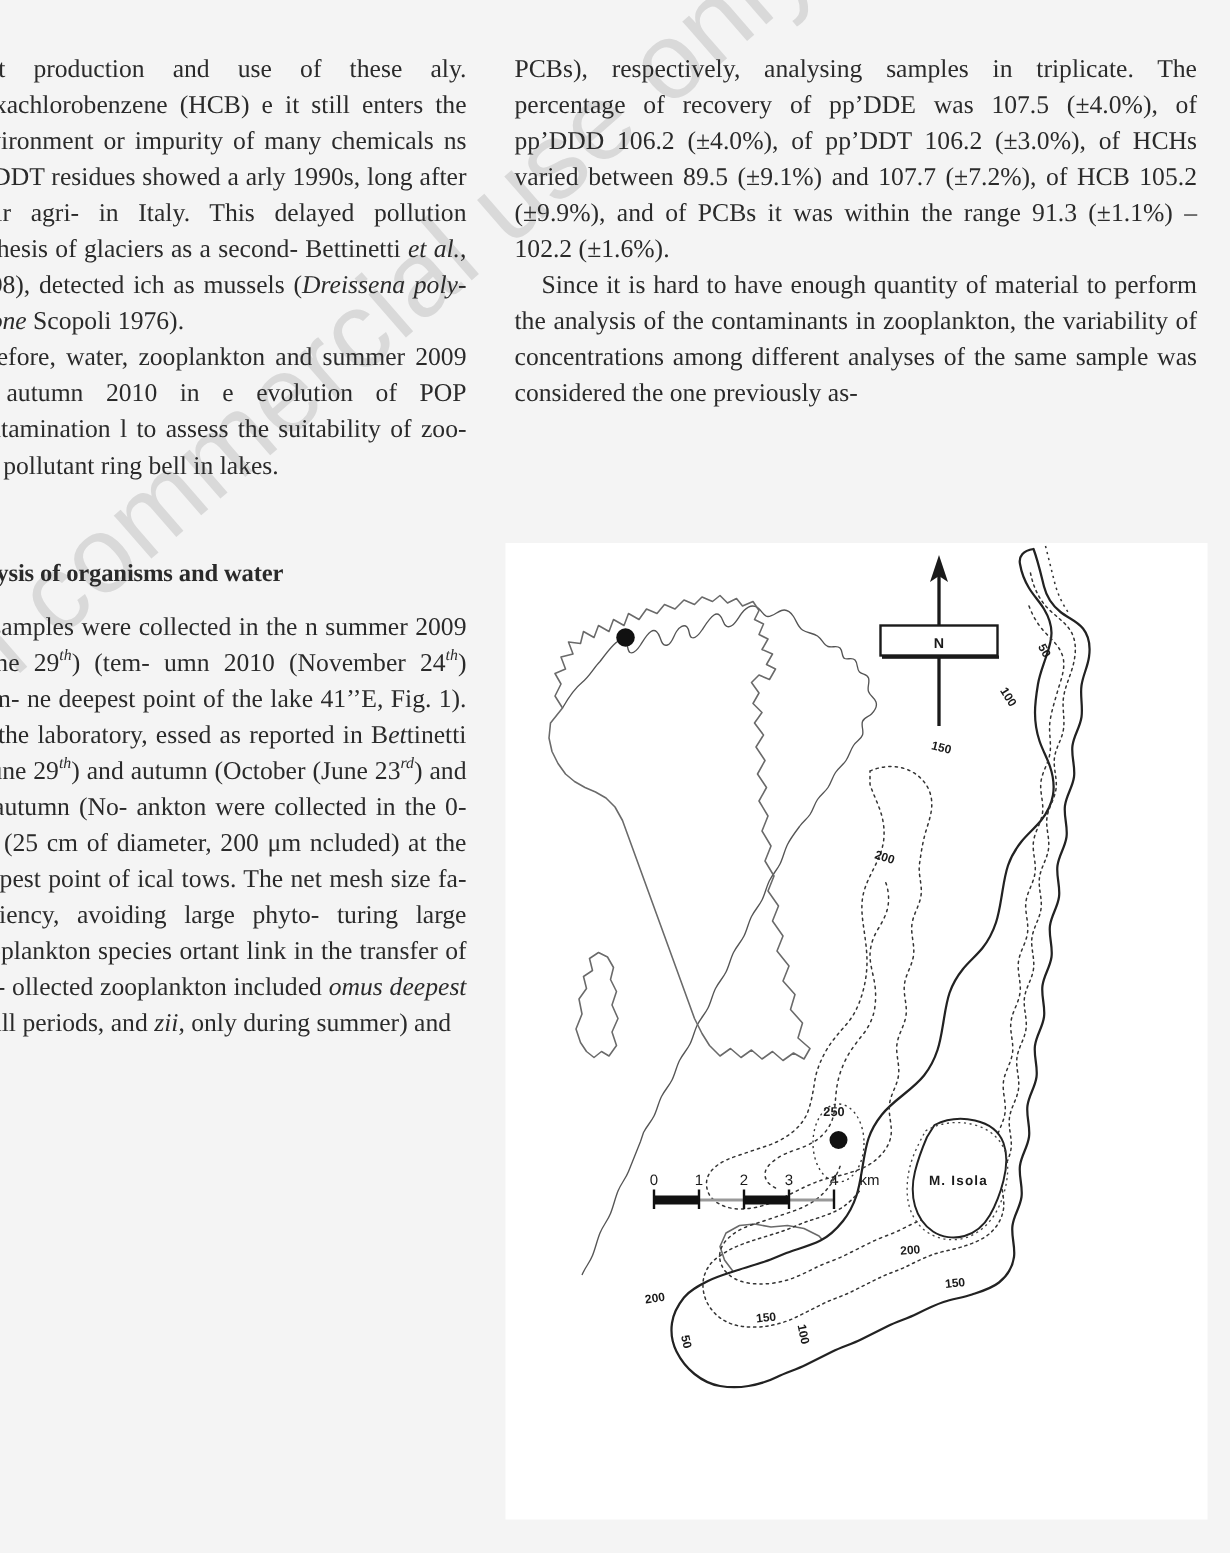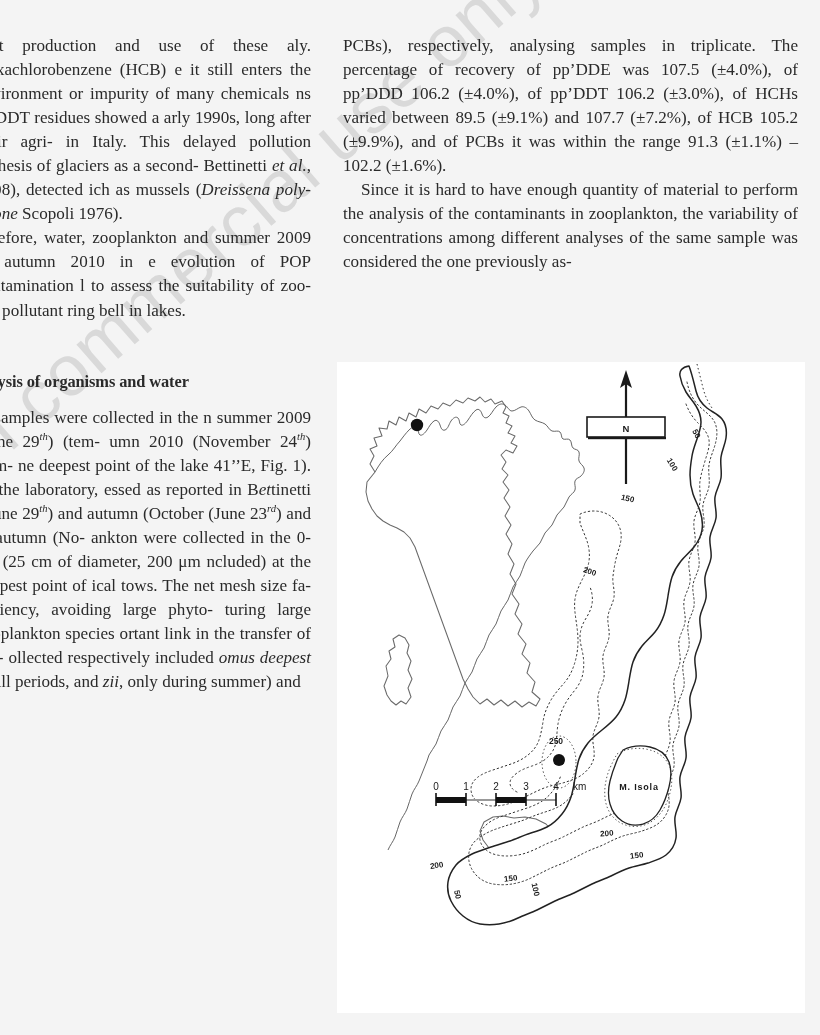--- a/index.html
+++ b/index.html
@@ -153,21 +153,21 @@
       <span>essed as reported in B<i>et</i>tinetti et</span>
       <span>une 29<sup>th</sup>) and autumn (October</span>
       <span>(June 23<sup>rd</sup>) and in autumn (No-</span>
       <span>ankton were collected in the 0-</span>
       <span>net (25 cm of diameter, 200 μm</span>
       <span>ncluded) at the deepest point of</span>
       <span>ical tows. The net mesh size fa-</span>
       <span>fficiency, avoiding large phyto-</span>
       <span>turing large zooplankton species</span>
       <span>ortant link in the transfer of pol-</span>
-      <span>ollected respectively included</span>
+      <span>ollected zooplankton included</span>
       <span><i>omus deepest</i> in all periods, and</span>
       <span><i>zii</i>, only during summer) and</span>
     </p>
   </div>
 
   <div class="col" id="col-right">
     <p class="para">PCBs), respectively, analysing samples in triplicate. The percentage of recovery of pp’DDE was 107.5 (±4.0%), of pp’DDD 106.2 (±4.0%), of pp’DDT 106.2 (±3.0%), of HCHs varied between 89.5 (±9.1%) and 107.7 (±7.2%), of HCB 105.2 (±9.9%), and of PCBs it was within the range 91.3 (±1.1%) – 102.2 (±1.6%).</p>
     <p class="para indent">Since it is hard to have enough quantity of material to perform the analysis of the contaminants in zooplankton, the variability of concentrations among different analyses of the same sample was considered the one previously as-</p>
   </div>
 

